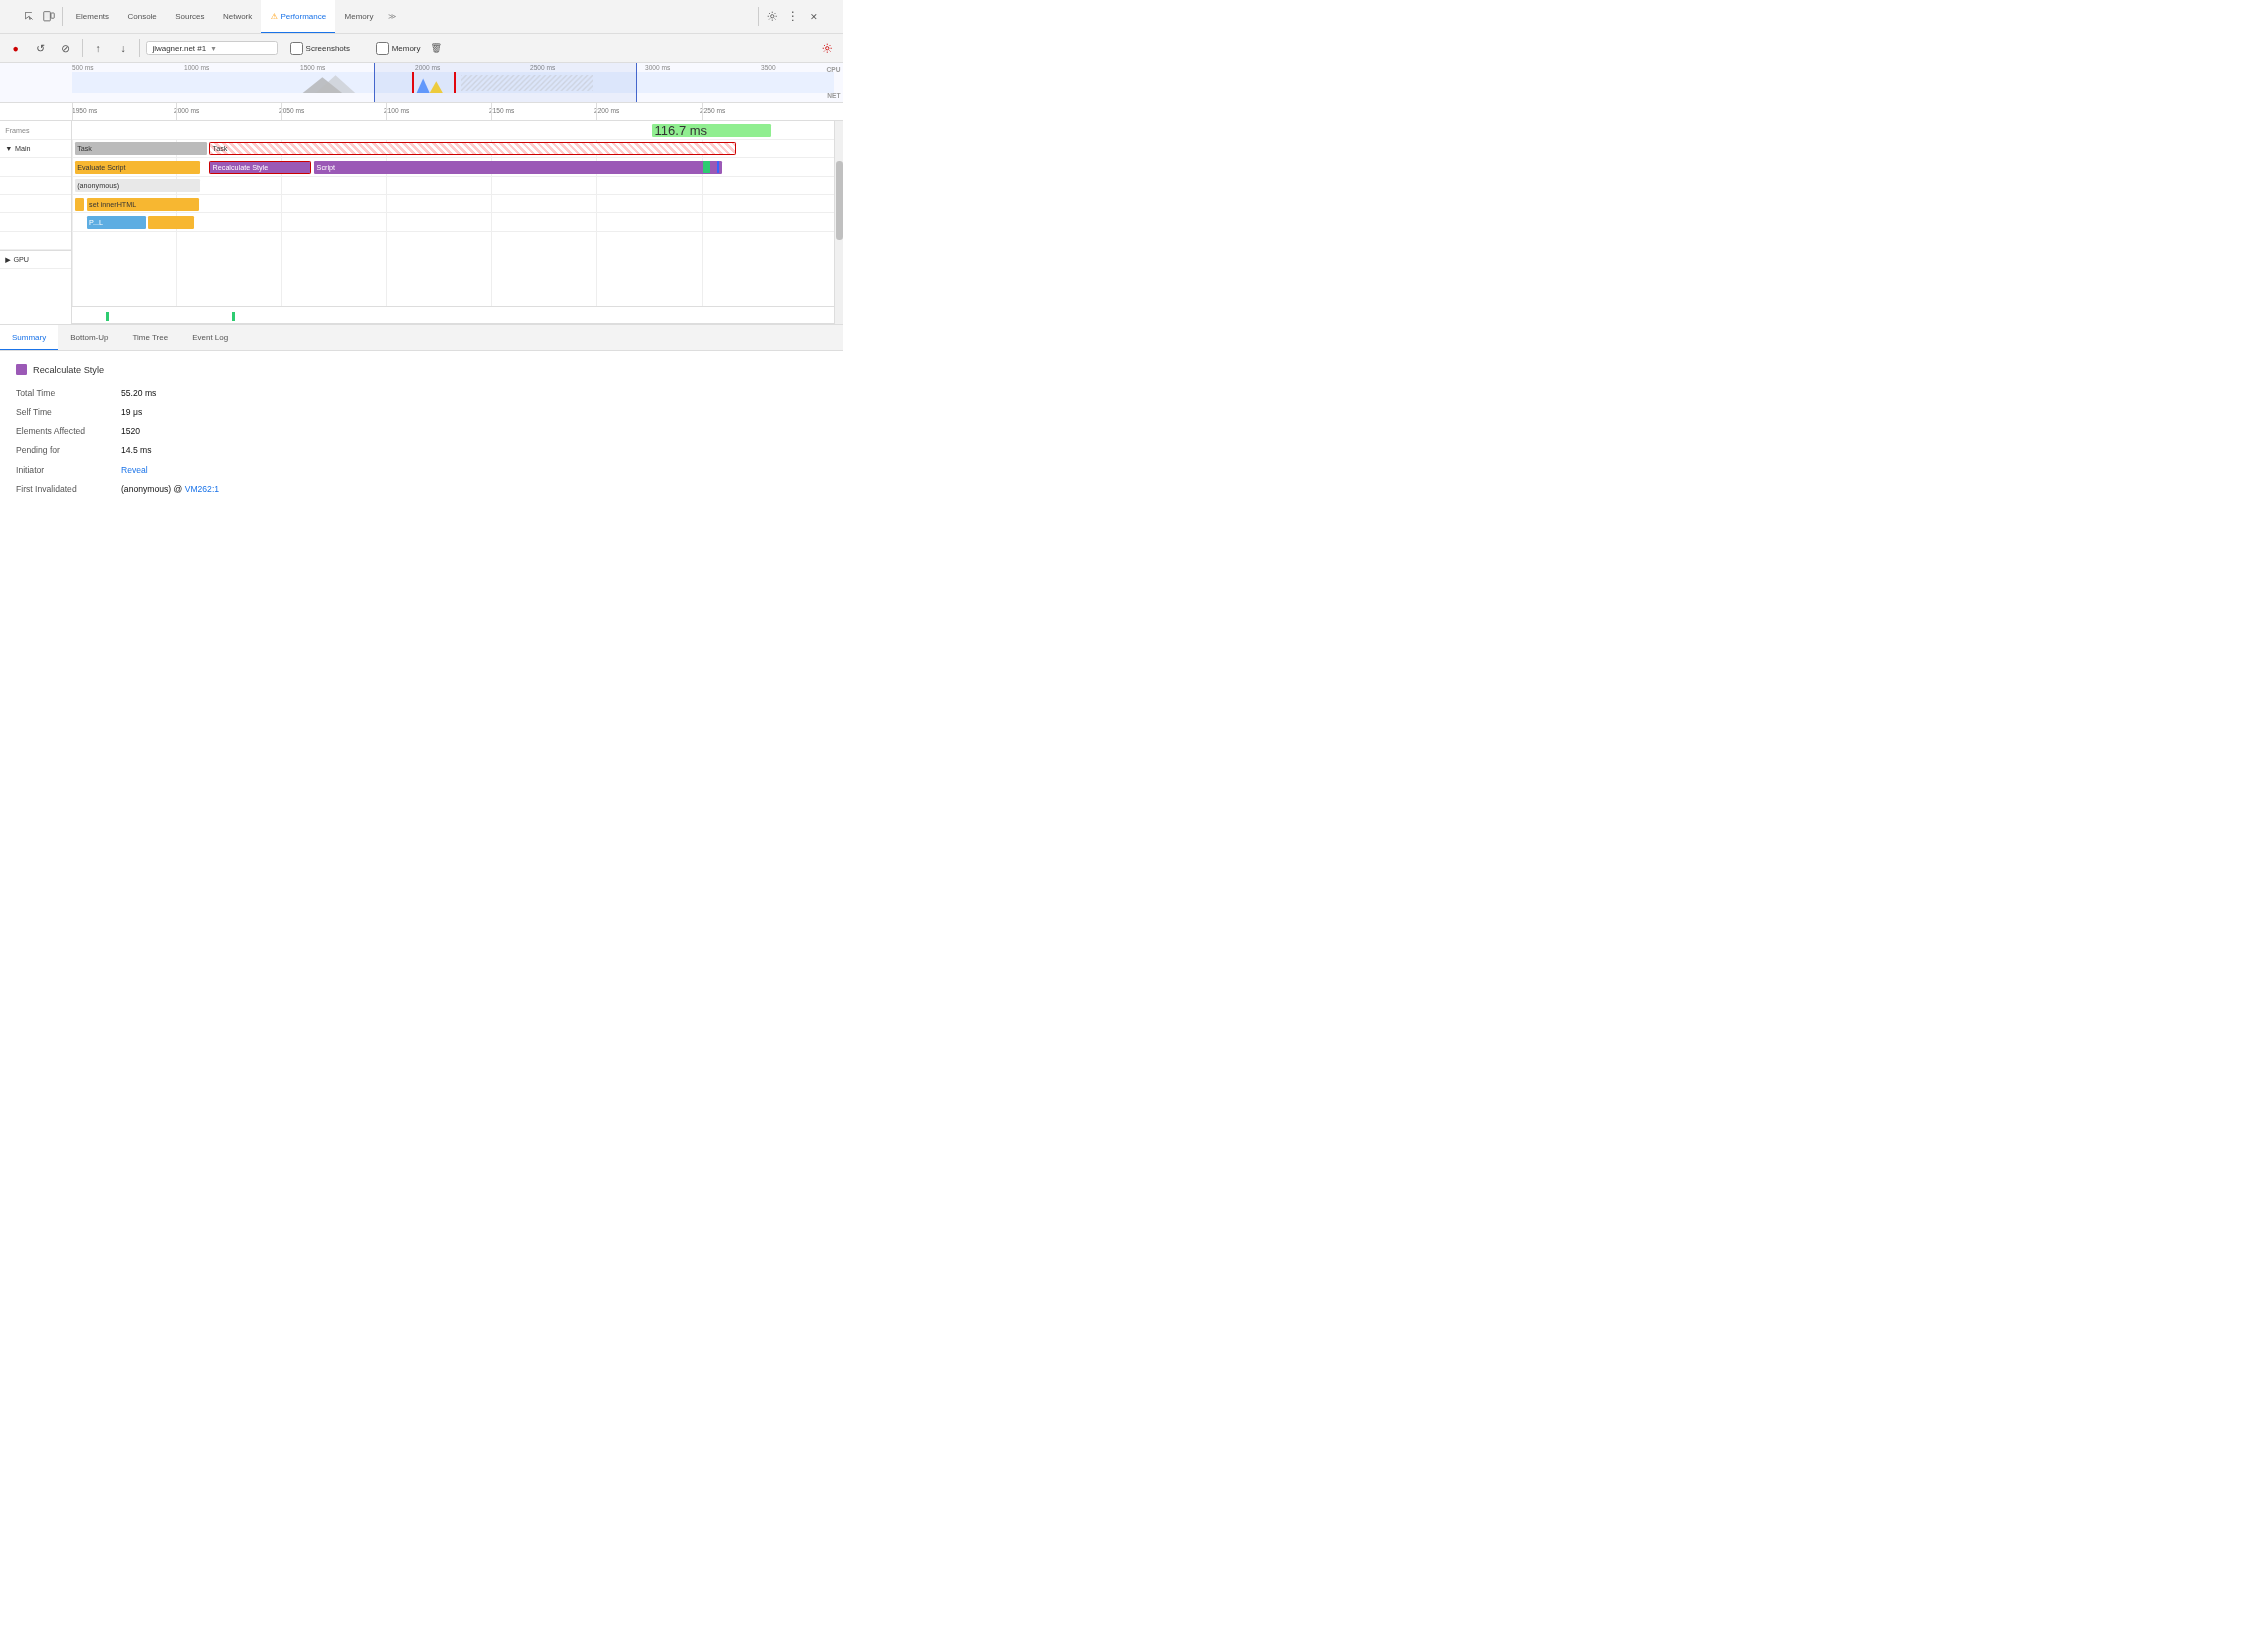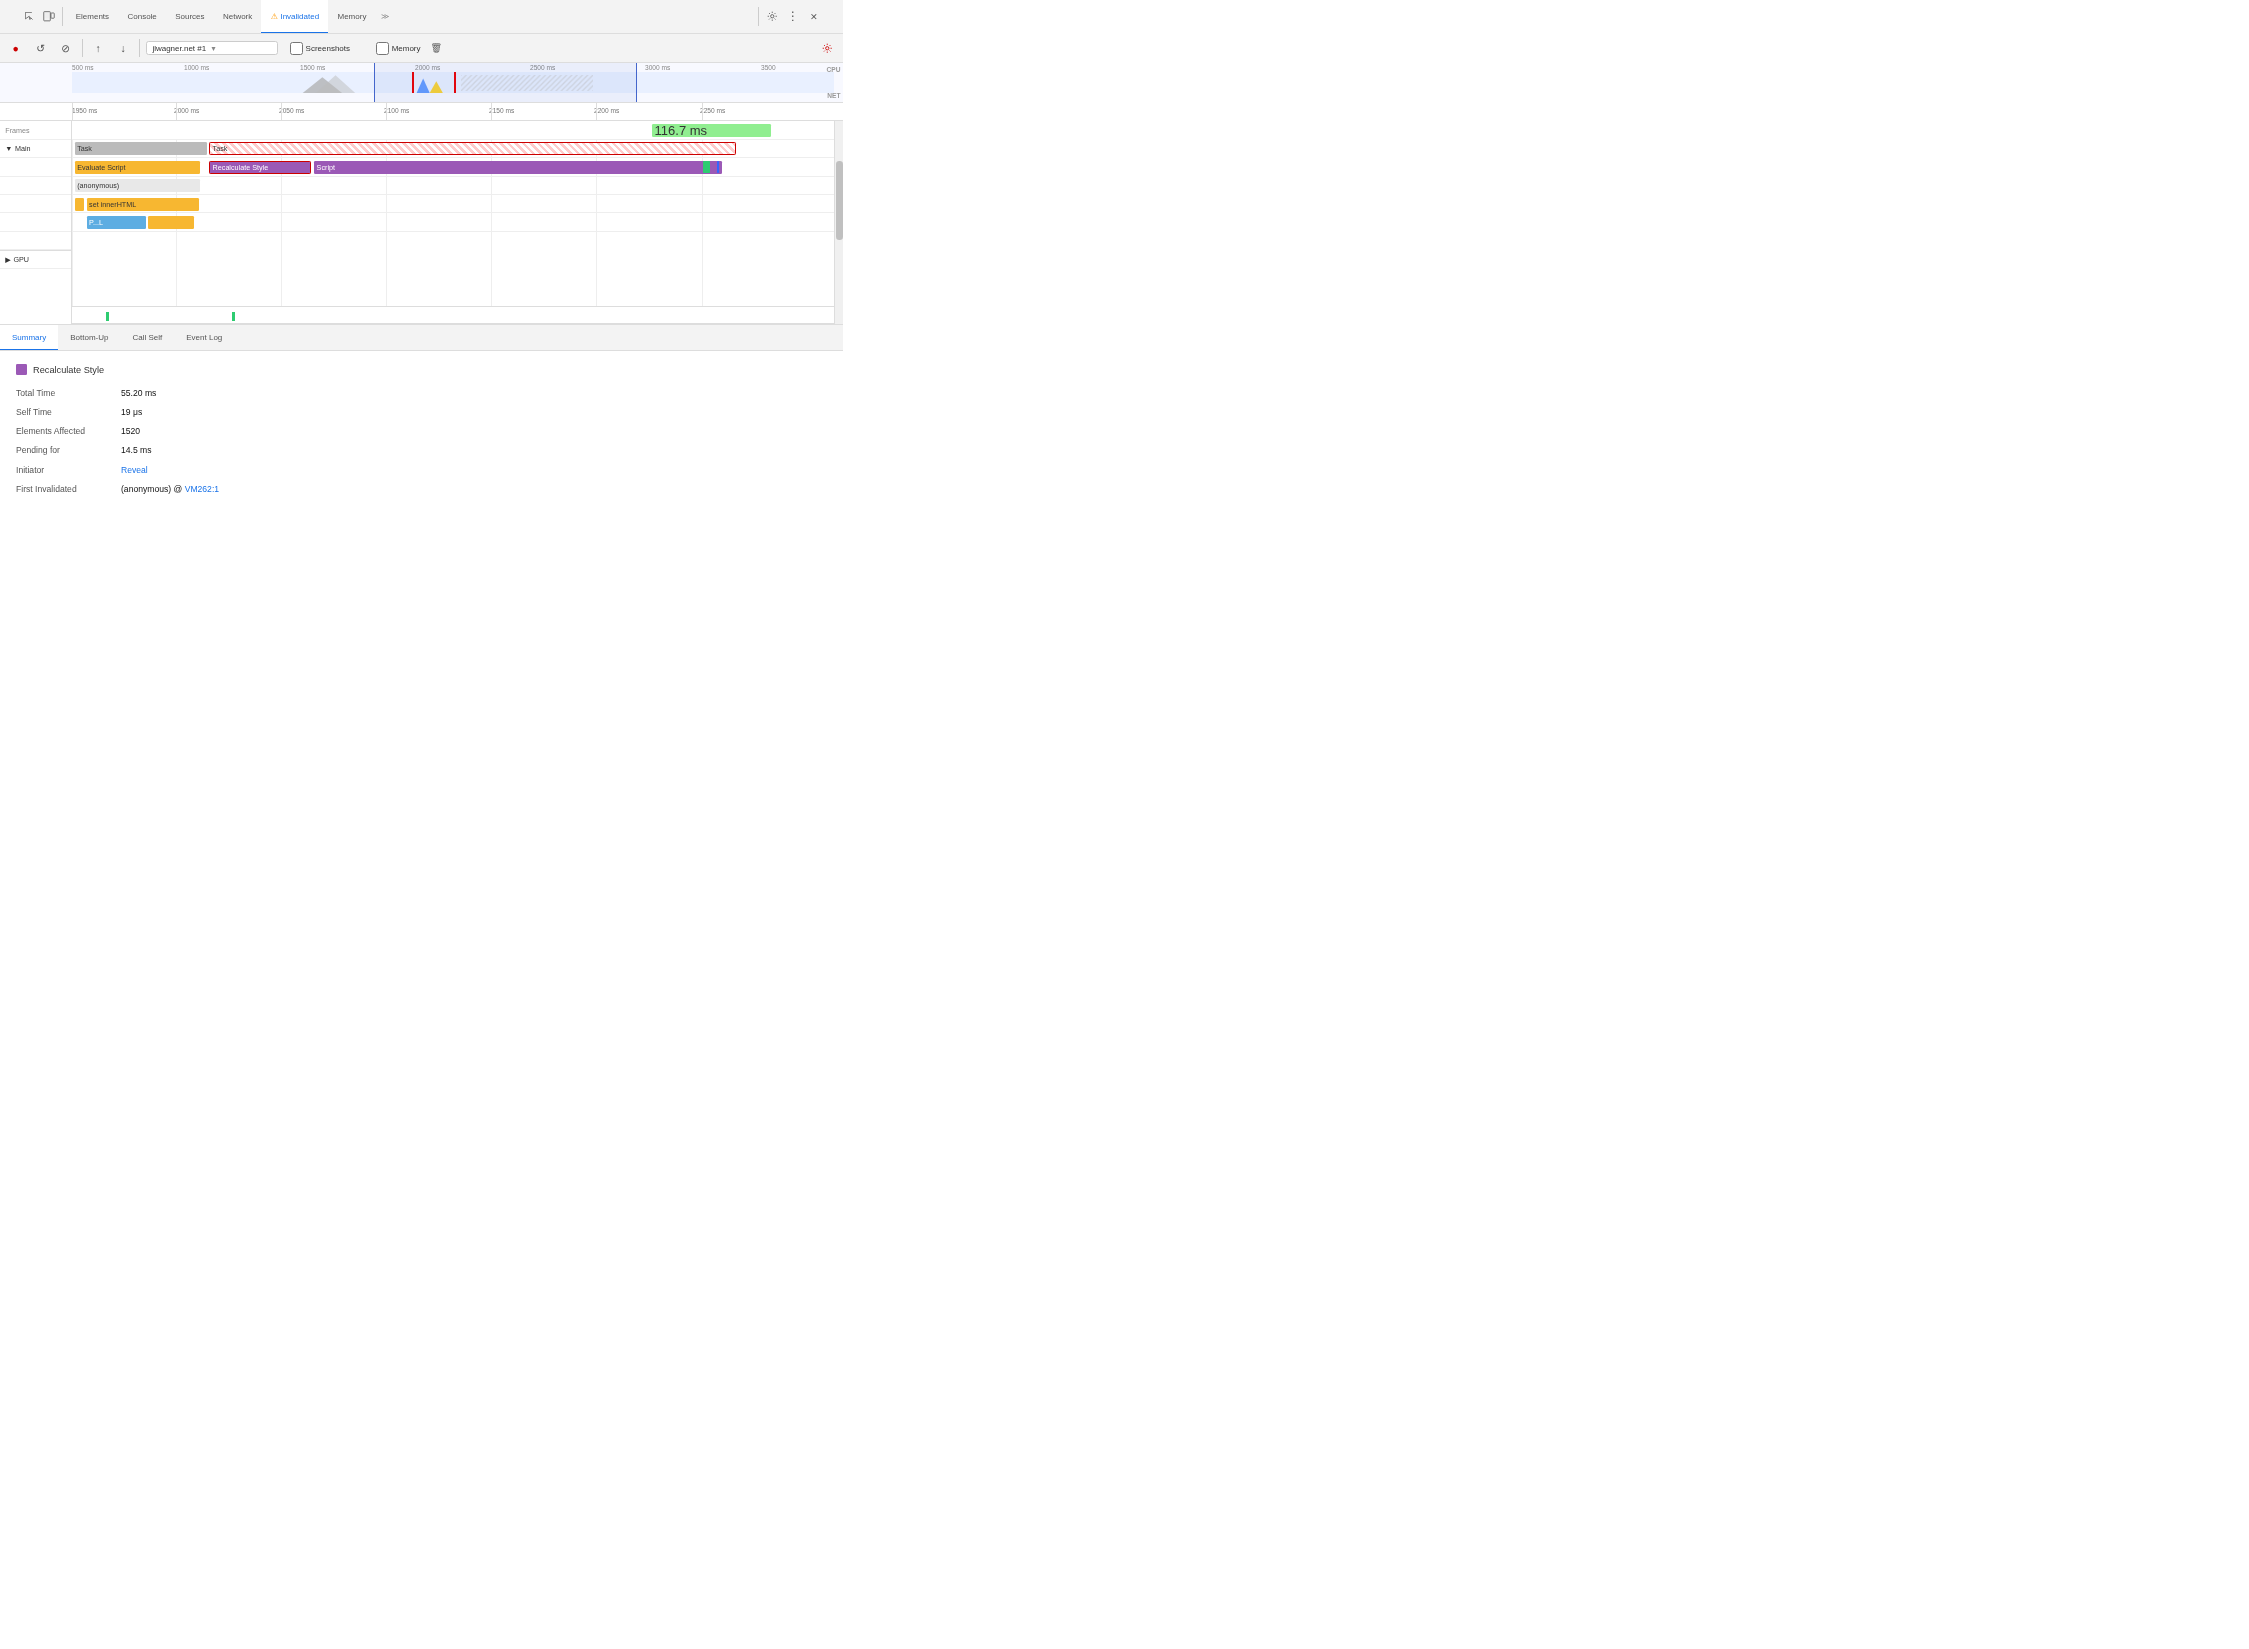--- a/index.html
+++ b/index.html
@@ -367,21 +367,21 @@
       <span>Console</span>
     </div>
     <div class="tab-item">
       <span>Sources</span>
     </div>
     <div class="tab-item">
       <span>Network</span>
     </div>
     <div class="tab-item active">
       <span class="warning-icon">⚠</span>
-      <span>Invalidated</span>
+      <span>Performance</span>
     </div>
     <div class="tab-item">
       <span>Memory</span>
     </div>
     <div class="tab-item" style="color:#888; padding:0 5.3px;">
       <span>≫</span>
     </div>
   </div>
 
   <div class="separator"></div>
@@ -616,21 +616,21 @@
 </div>
 
 <div class="bottom-tabs">
   <div class="bottom-tab active">
     <span>Summary</span>
   </div>
   <div class="bottom-tab">
     <span>Bottom-Up</span>
   </div>
   <div class="bottom-tab">
-    <span>Call Self</span>
+    <span>Time Tree</span>
   </div>
   <div class="bottom-tab">
     <span>Event Log</span>
   </div>
 </div>
 
 <div class="summary-panel">
   <div class="summary-title">
     <div class="color-swatch" style="background:#9b59b6;"></div>
     <span class="title-text">Recalculate Style</span>

